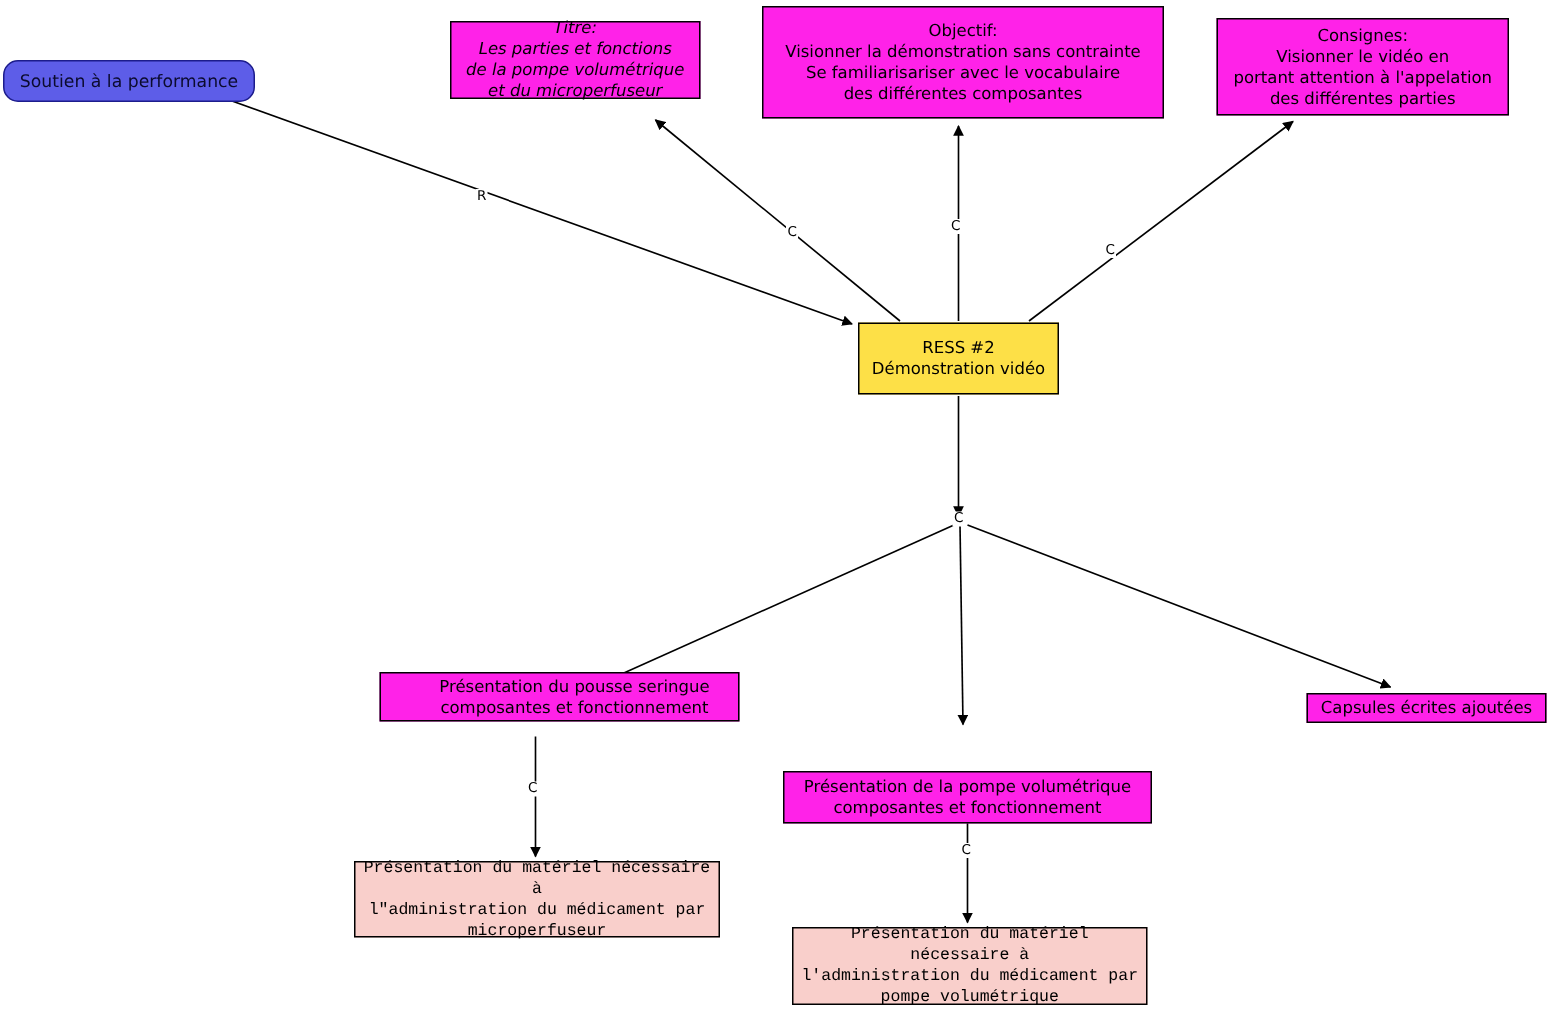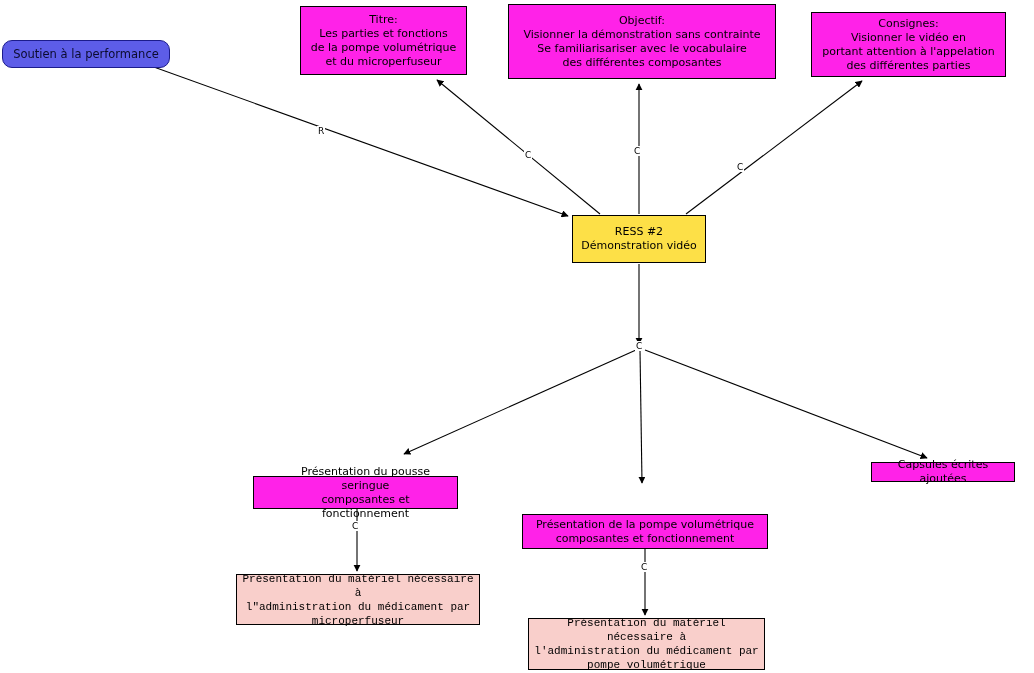--- a/index.html
+++ b/index.html
@@ -120,45 +120,45 @@
   <div class="edge-label" style="left:736px; top:162px;">C</div>
 
   <div class="edge-label" style="left:635px; top:341px;">C</div>
 
   <div class="edge-label" style="left:351px; top:521px;">C</div>
 
   <div class="edge-label" style="left:640px; top:562px;">C</div>
 
   <div class="node node-blue" style="left:2px; top:29px; width:168px; height:28px;">Soutien à la performance</div>
 
-  <div class="node node-magenta" style="left:300px; top:6px; width:167px; height:69px;">Titre:
+  <div class="node node-magenta" style="left:300px; top:14px; width:167px; height:52px;font-style:italic;">Titre:
 Les parties et fonctions
 de la pompe volumétrique
 et du microperfuseur</div>
 
   <div class="node node-magenta" style="left:811px; top:12px; width:195px; height:65px;">Consignes:
 Visionner le vidéo en
 portant attention à l'appelation
 des différentes parties</div>
 
   <div class="node node-magenta" style="left:508px; top:4px; width:268px; height:75px;">Objectif:
 Visionner la démonstration sans contrainte
 Se familiarisariser avec le vocabulaire
 des différentes composantes</div>
 
   <div class="node node-cyan" style="left:572px; top:215px; width:134px; height:48px;">RESS #2
 Démonstration vidéo</div>
 
-  <div class="node node-magenta" style="left:253px; top:476px; width:205px; height:33px;padding-left:24px;">Présentation du pousse seringue
+  <div class="node node-magenta" style="left:253px; top:448px; width:240px; height:33px;padding-left:24px;">Présentation du pousse seringue
 composantes et fonctionnement</div>
 
   <div class="node node-magenta" style="left:522px; top:514px; width:246px; height:35px;">Présentation de la pompe volumétrique
 composantes et fonctionnement</div>
 
-  <div class="node node-magenta" style="left:871px; top:462px; width:144px; height:20px;">Capsules écrites ajoutées</div>
+  <div class="node node-magenta" style="left:871px; top:462px; width:160px; height:20px;">Capsules écrites ajoutées</div>
 
   <div class="node node-pink" style="left:236px; top:574px; width:244px; height:51px;">Présentation du matériel nécessaire  à
 l"administration du médicament par
 microperfuseur</div>
 
   <div class="node node-pink" style="left:528px; top:618px; width:237px; height:52px;">Présentation du matériel nécessaire à
 l'administration du médicament par
 pompe volumétrique</div>
 
 </div>

